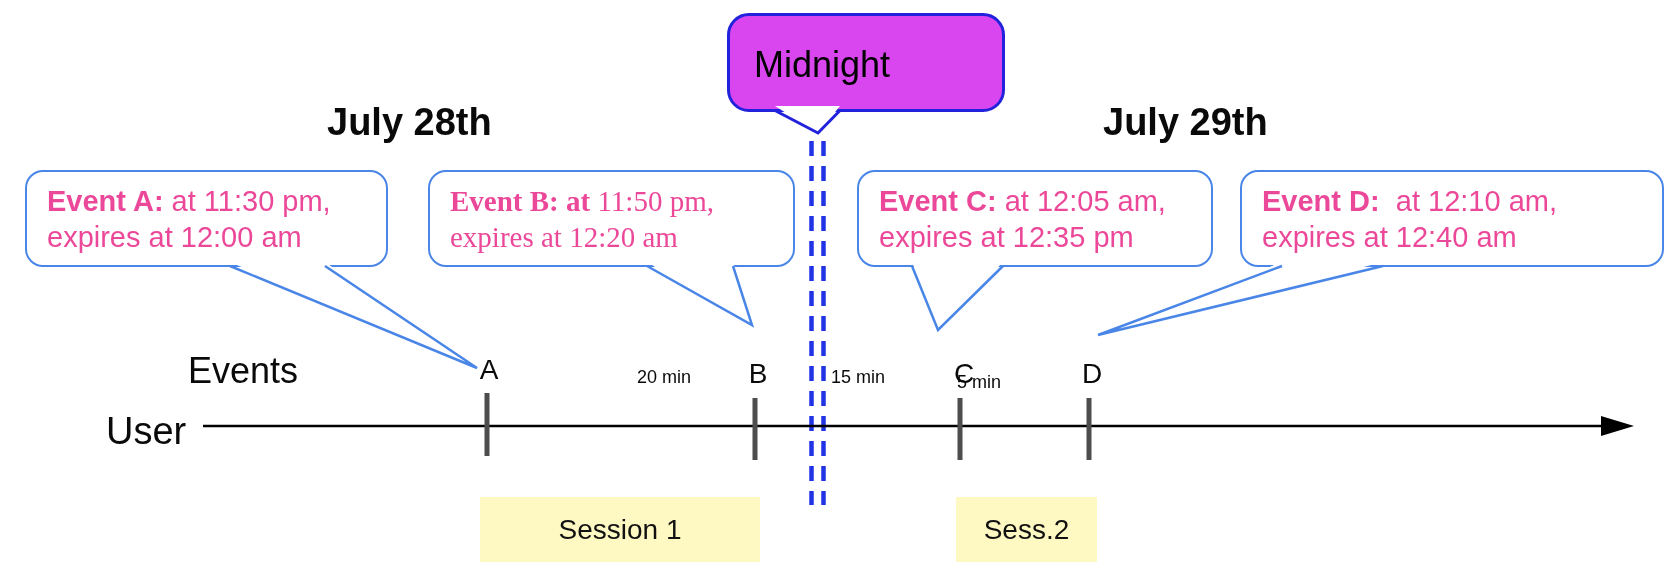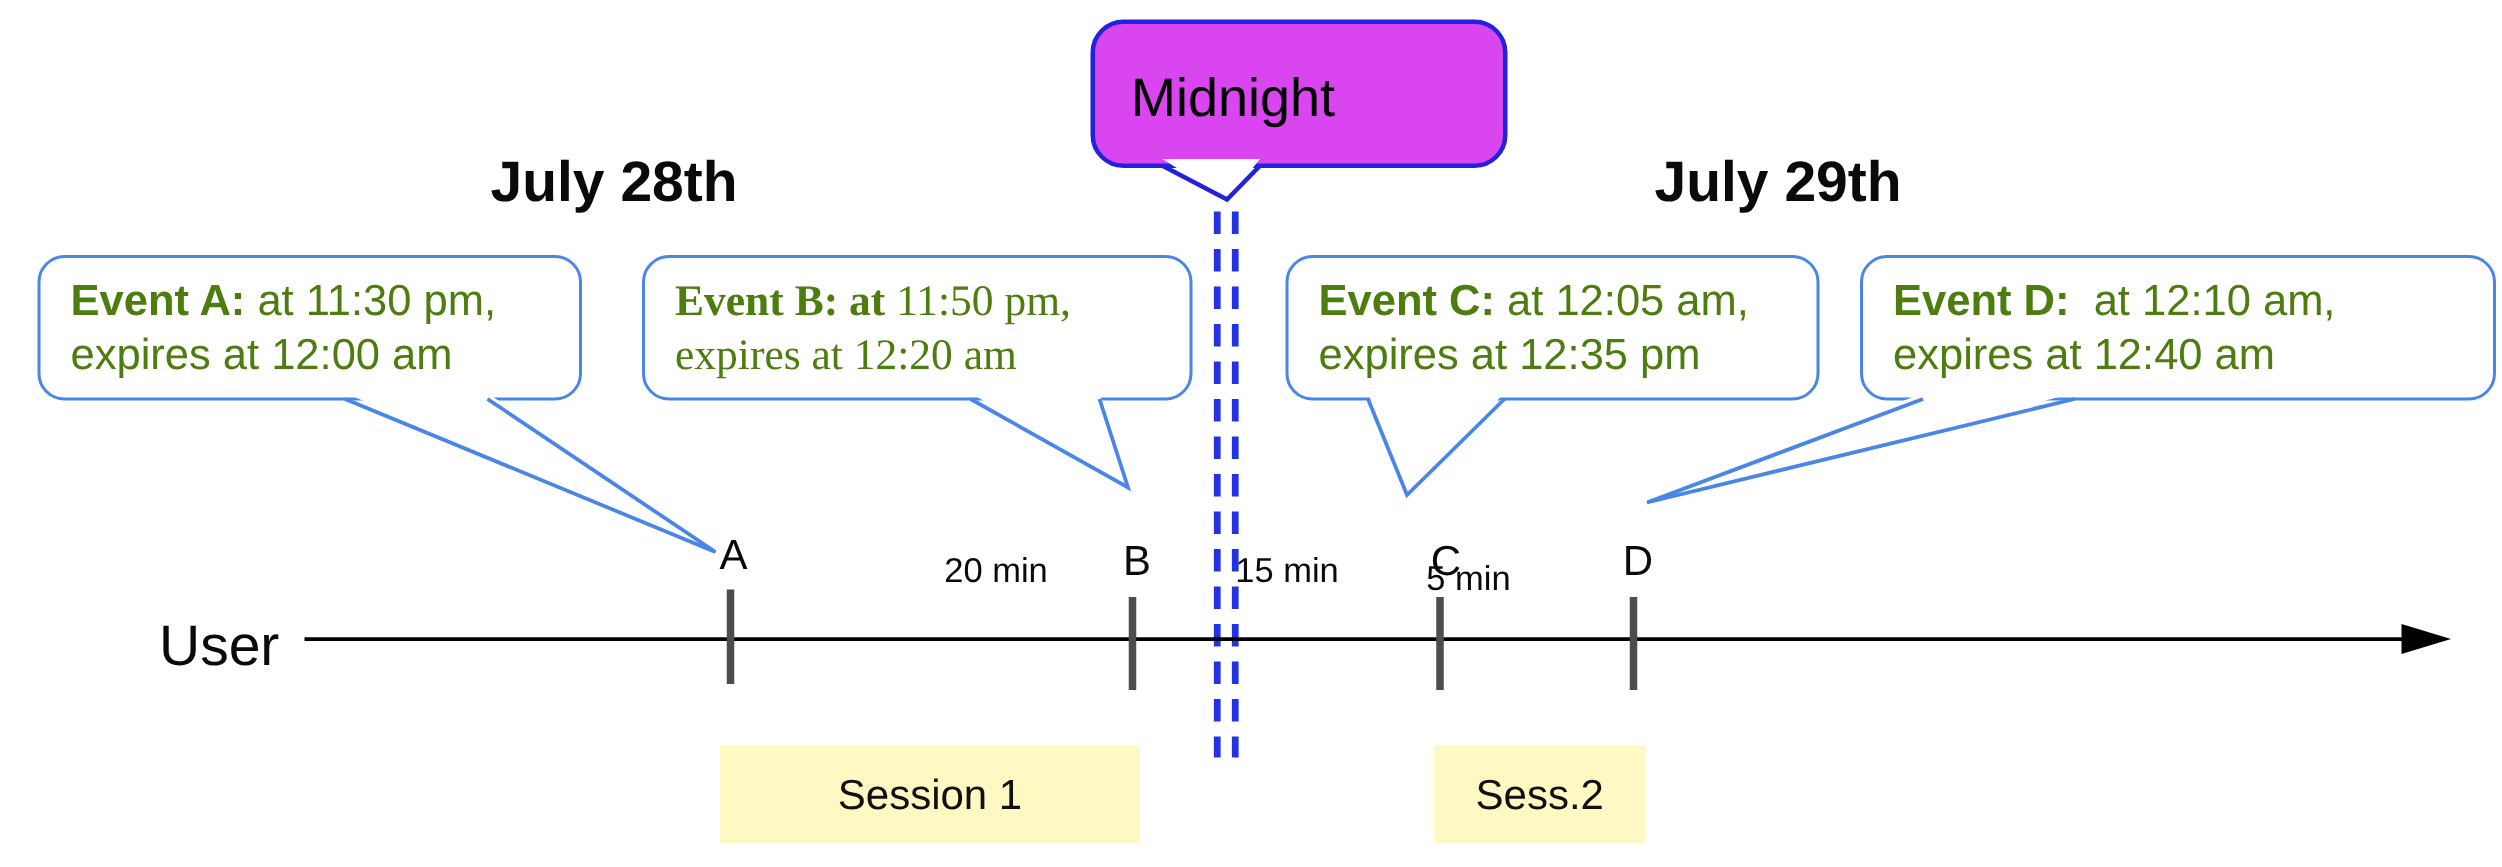--- a/index.html
+++ b/index.html
@@ -10,30 +10,30 @@
   .date-label { position:absolute; top:102px; font-size:38px; line-height:40px; color:#0a0a0a;font-weight:bold; }
   .midnight-bubble {
     position:absolute; left:727px; top:13px; width:278px; height:99px;
     background:#d946ef; border:3px solid #2222DD; border-radius:22px;
     box-sizing:border-box; font-size:36px;
   }
   .midnight-bubble .txt { position:absolute; left:24px; top:28px; }
   .event-bubble {
     position:absolute; top:170px; height:97px; background:#fff;
     border:2.5px solid #4A86E8; border-radius:18px; box-sizing:border-box;
-    padding:11px 18px 0 20px; font-size:29px; line-height:36px; color:#4d7c0f;
+    padding:11px 18px 0 20px; font-size:29px; line-height:36px; color:#ec4899;
   }
   .event-bubble .line1 { white-space:nowrap; }
   .event-bubble .b { font-weight:bold; }
   .event-bubble .r { white-space:pre-wrap; }
   .row-label { position:absolute; color:#0a0a0a; }
   .events-label { left:188px; top:350px; font-size:36px; }
   .user-label { left:106px; top:410px; font-size:38px; }
   .tick-letter { position:absolute; top:358px; font-size:28px; transform:translateX(-50%); color:#0a0a0a; }
-  .interval-label { position:absolute; top:367px; font-size:23px; transform:translateX(-50%); color:#0a0a0a; }
+  .interval-label { position:absolute; top:367px; font-size:18px; transform:translateX(-50%); color:#0a0a0a; }
   .session-box {
     position:absolute; top:497px; height:65px; background:#fef9c3;
     display:flex; align-items:center; justify-content:center; font-size:28px; color:#111;
   }
   .overlay { position:absolute; left:0; top:0; z-index:5; pointer-events:none; }
 </style>
 </head>
 <body>
 
 <div class="canvas">
@@ -58,20 +58,21 @@
   <div class="event-bubble" style="left:857px; width:356px;">
     <div class="line1"><span class="b">Event C:</span><span class="r"> at 12:05 am,</span></div>
     <div class="line2">expires at 12:35 pm</div>
   </div>
 
   <div class="event-bubble" style="left:1240px; width:424px;">
     <div class="line1"><span class="b">Event D:</span><span class="r">  at 12:10 am,</span></div>
     <div class="line2">expires at 12:40 am</div>
   </div>
 
+  <div class="row-label events-label">Events</div>
   <div class="row-label user-label">User</div>
 
   <div class="tick-letter" style="left:489px; top:354px;">A</div>
   <div class="tick-letter" style="left:758px;">B</div>
   <div class="tick-letter" style="left:964px;">C</div>
   <div class="tick-letter" style="left:1092px;">D</div>
 
   <div class="interval-label" style="left:664px;">20 min</div>
   <div class="interval-label" style="left:858px;">15 min</div>
   <div class="interval-label" style="left:979px; top:372px;">5 min</div>

